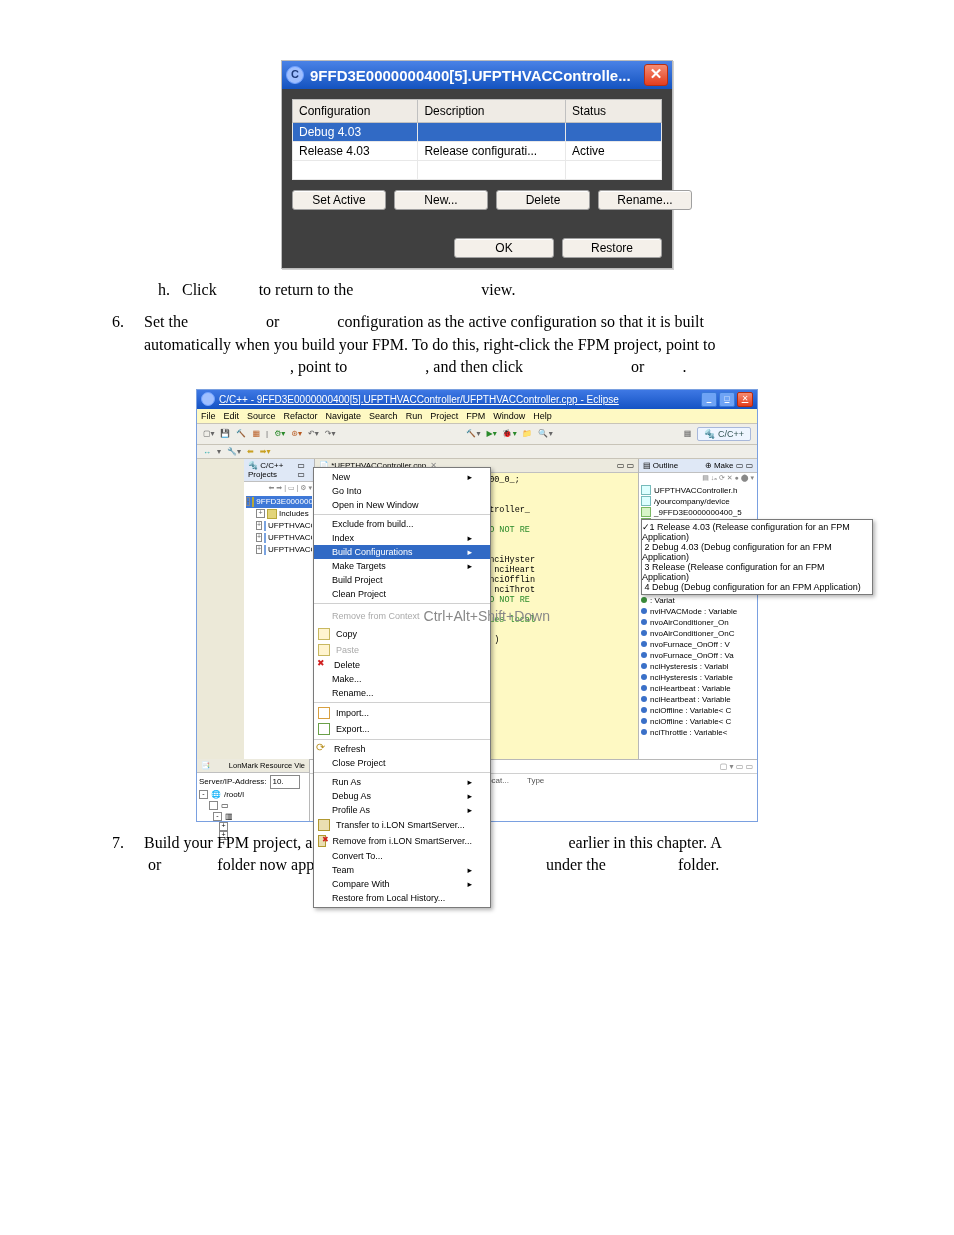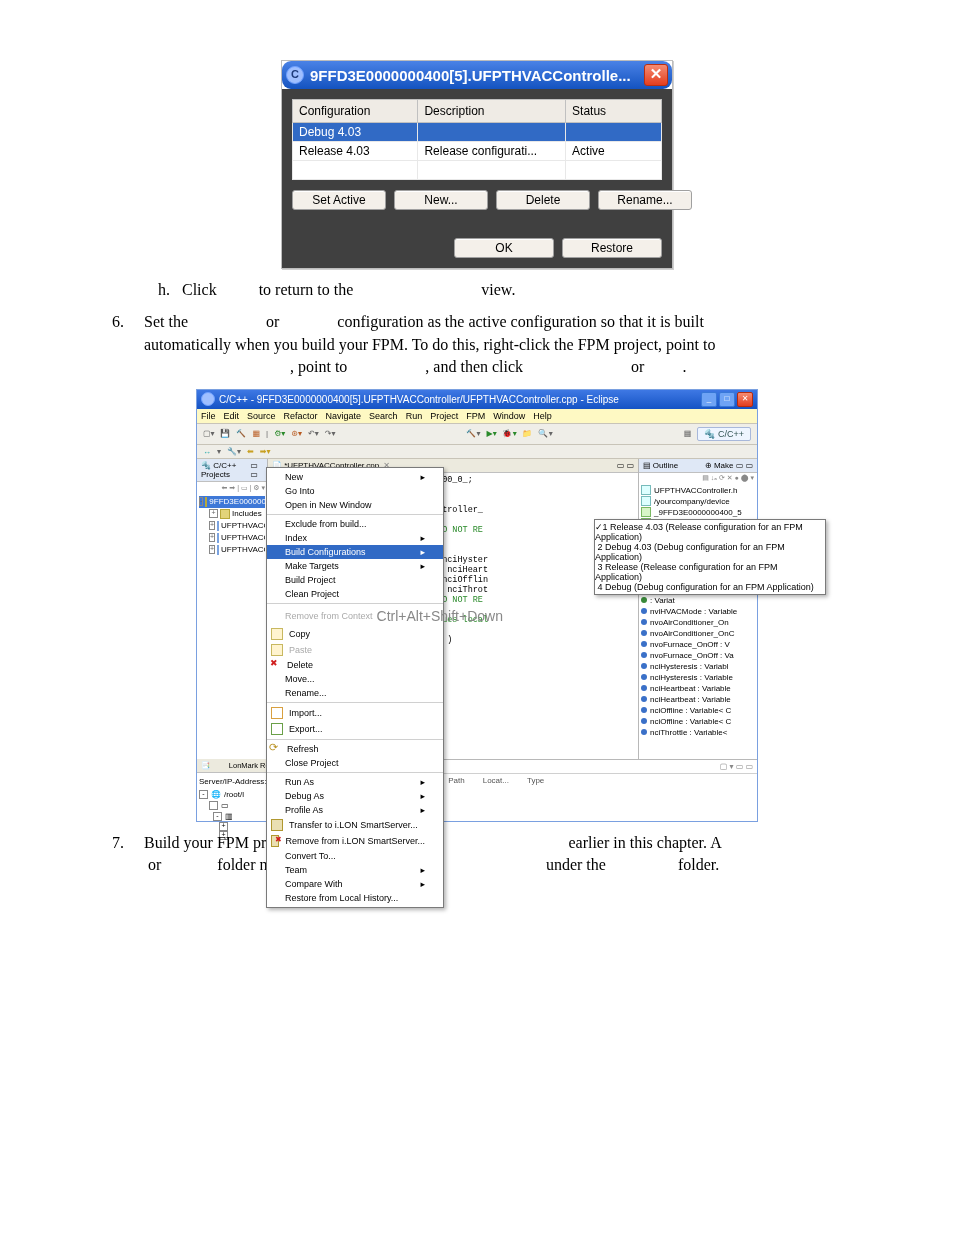--- a/index.html
+++ b/index.html
@@ -23,21 +23,20 @@
     font-size: 12px;
   }
   .dlg-titlebar {
     background: linear-gradient(#4a82e6, #1453c0);
     color: #ffffff;
     padding: 3px 4px;
     display: flex;
     align-items: center;
     font-weight: bold;
     font-size: 15px;
-    border-radius: 9px;
   }
   .dlg-titlebar .icon-slot {
     width: 18px; height: 18px;
     margin-right: 6px;
     background: #9fbfff;
     border-radius: 50%;
     box-sizing: border-box;
     border: 1px solid #6fa0ff;
     position: relative;
   }
@@ -118,29 +117,30 @@
     font-size: 9px;
     color: #000;
     background: #ece9d8;
   }
   .ec-title {
     background: linear-gradient(#3e78e4,#1553c4);
     color:#fff;
     display:flex; align-items:center;
     padding:2px 4px;
     font-size:10px;
+    text-decoration:underline;
   }
   .ec-title .t { flex:1;}
   .ec-title .wbtn { width:14px; height:13px; margin-left:2px; background:#6ea3f5; border:1px solid #3878d8; border-radius:2px; font-size:8px; text-align:center; line-height:11px; color:#fff;}
   .ec-title .wbtn.close { background:linear-gradient(#f58c72,#e43d1e); border-color:#b52b10;}
   .ec-menu { background:#fef9c3; padding:2px 4px; font-size:9px; color:#000; display:flex; gap:8px; border-bottom:1px solid #c8c4b8;}
   .ec-toolbar { background:#efeee8; padding:3px 6px; border-bottom:1px solid #c8c4b8; display:flex; align-items:center; gap:6px; font-size:8px; color:#666;}
   .ec-toolbar .tb-spacer{flex:1;}
   .ec-toolbar .persp { border:1px solid #a8b8da; background:#eef5ff; padding:1px 6px; border-radius:2px; color:#355; font-size:9px;}
-  .ec-body { display:flex; height:300px; background:#ffffff; }
+  .ec-body { display:flex; height:300px; background:#fef9c3;margin-left:47px; }
   .ec-left {
     width:70px; background:#fff; border-right:1px solid #b8b8b8;
     font-size:8px; overflow:hidden;
   }
   .pane-tab {
     background:#eceade; padding:2px 4px; border-bottom:1px solid #c0c0c0;
     font-size:8px; display:flex; align-items:center; justify-content:space-between;
   }
   .pane-tab.active { background:#dfe8f6;}
   .tree { padding:2px 2px; font-size:8px; line-height:12px;}
@@ -459,21 +459,21 @@
             <span>Copy</span>
           </div>
         <div class="mi" style="color:#aaa;">
             <span class="mic copy"></span>
             <span>Paste</span>
           </div>
         <div class="mi">
             <span class="mic del"></span>
             <span>Delete</span>
           </div>
-        <div class="mi">Move...</div>
+        <div class="mi">Make...</div>
         <div class="mi">Rename...</div>
         <div class="mi sep"></div>
         <div class="mi">
             <span class="mic imp"></span>
             <span>Import...</span>
           </div>
         <div class="mi">
             <span class="mic exp"></span>
             <span>Export...</span>
           </div>

